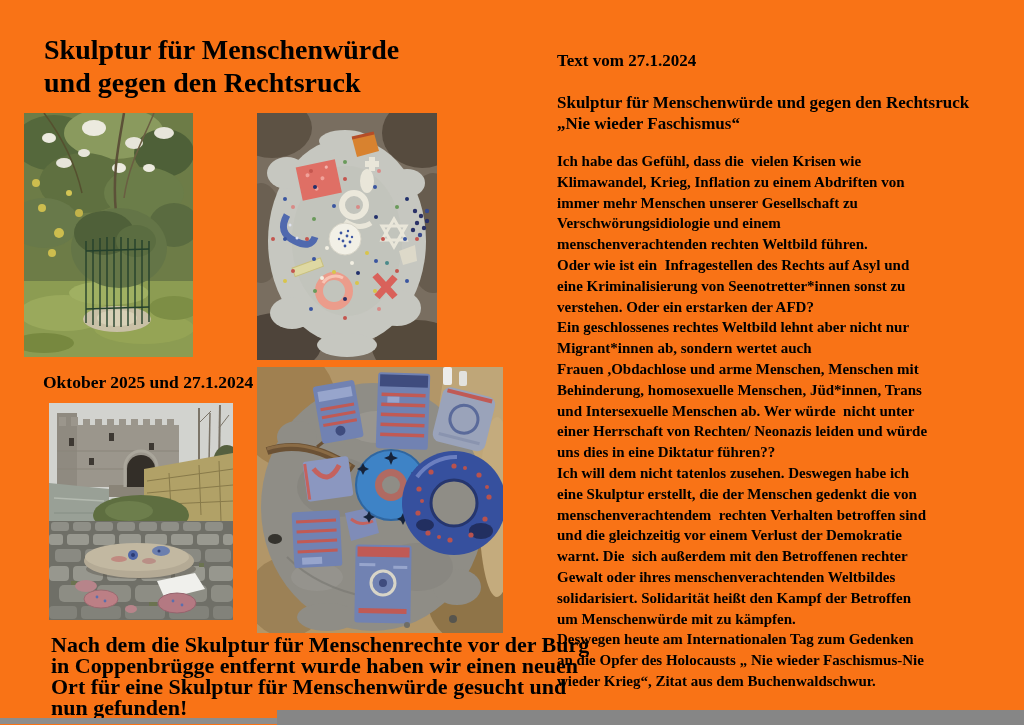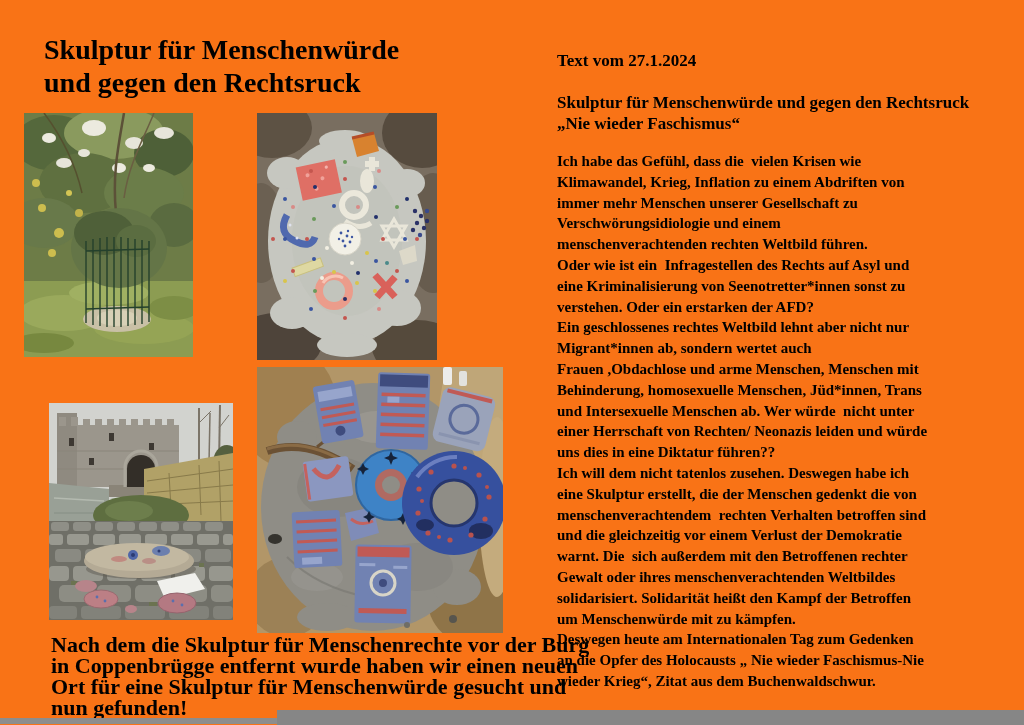--- a/index.html
+++ b/index.html
@@ -199,20 +199,21 @@
         <circle cx="150" cy="86" r="2" fill="#22306b"></circle>
       <circle cx="95" cy="150" r="2" fill="#f2efe2"></circle>
         <circle cx="70" cy="135" r="2" fill="#f2efe2"></circle>
       <circle cx="110" cy="140" r="2" fill="#d9c44a"></circle>
         <circle cx="65" cy="165" r="2" fill="#f2efe2"></circle>
       <circle cx="100" cy="170" r="2" fill="#d9c44a"></circle>
         <circle cx="130" cy="150" r="2" fill="#4a8a8a"></circle>
     </g>
   </svg>
 
+  <div class="abs pre caption-dates">Oktober 2025 und 27.1.2024</div>
 
   <svg class="photo" style="left:49px;top:403px;" width="184" height="217" viewBox="0 0 184 217" role="img" aria-label="Flache Steinskulptur auf Kopfsteinpflaster vor der Burg in Coppenbrügge">
     <rect width="184" height="217" fill="#d2d3cf"></rect>
     <line x1="150" y1="5" x2="150" y2="60" stroke="#7b7468" stroke-width="2"></line>
     <line x1="161" y1="10" x2="160" y2="60" stroke="#7b7468" stroke-width="1.5"></line>
     <line x1="171" y1="2" x2="170" y2="62" stroke="#7b7468" stroke-width="2"></line>
     <line x1="150" y1="20" x2="162" y2="8" stroke="#7b7468" stroke-width="1"></line>
     <line x1="170" y1="25" x2="180" y2="12" stroke="#7b7468" stroke-width="1"></line>
     <ellipse cx="178" cy="60" rx="14" ry="18" fill="#55603f"></ellipse>
     <rect x="8" y="22" width="122" height="62" fill="#9b968c"></rect>

